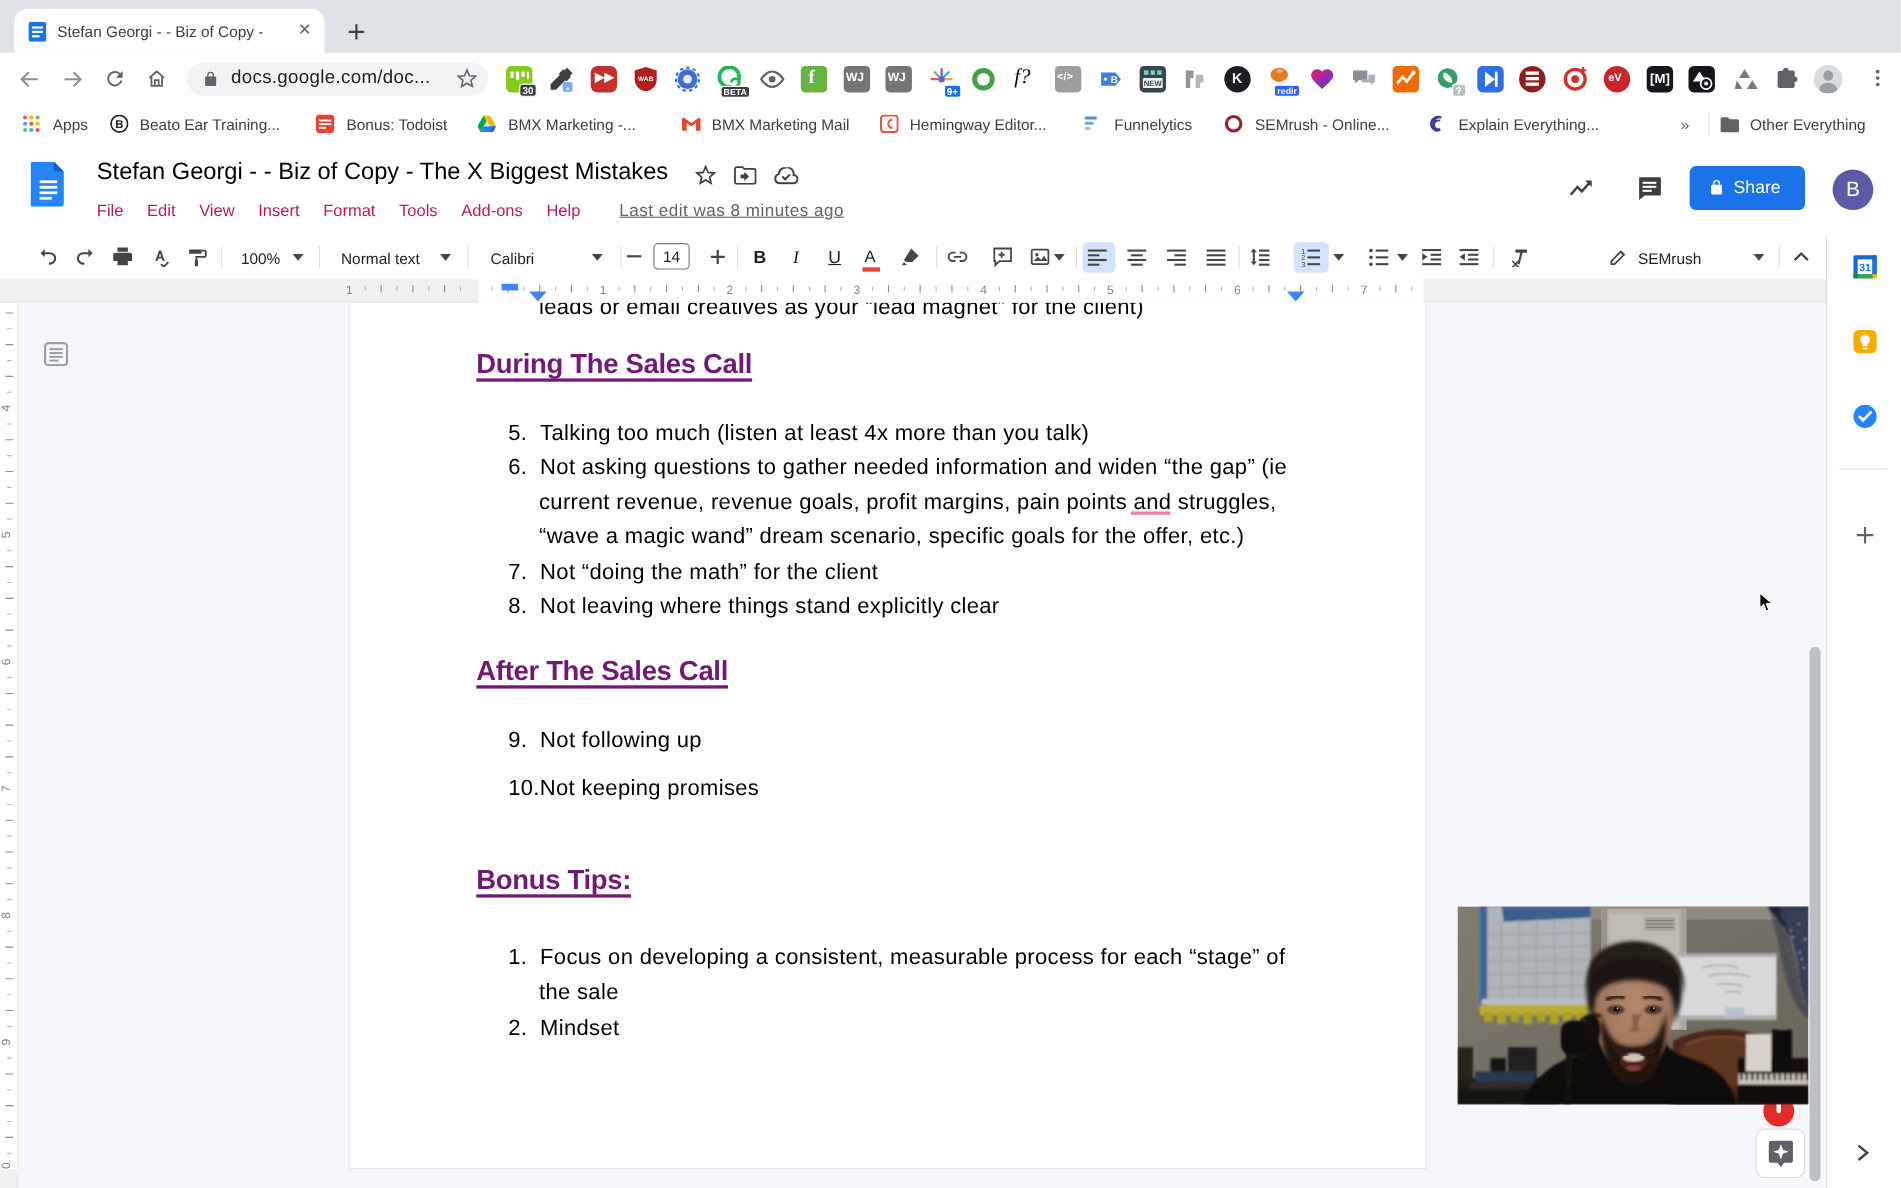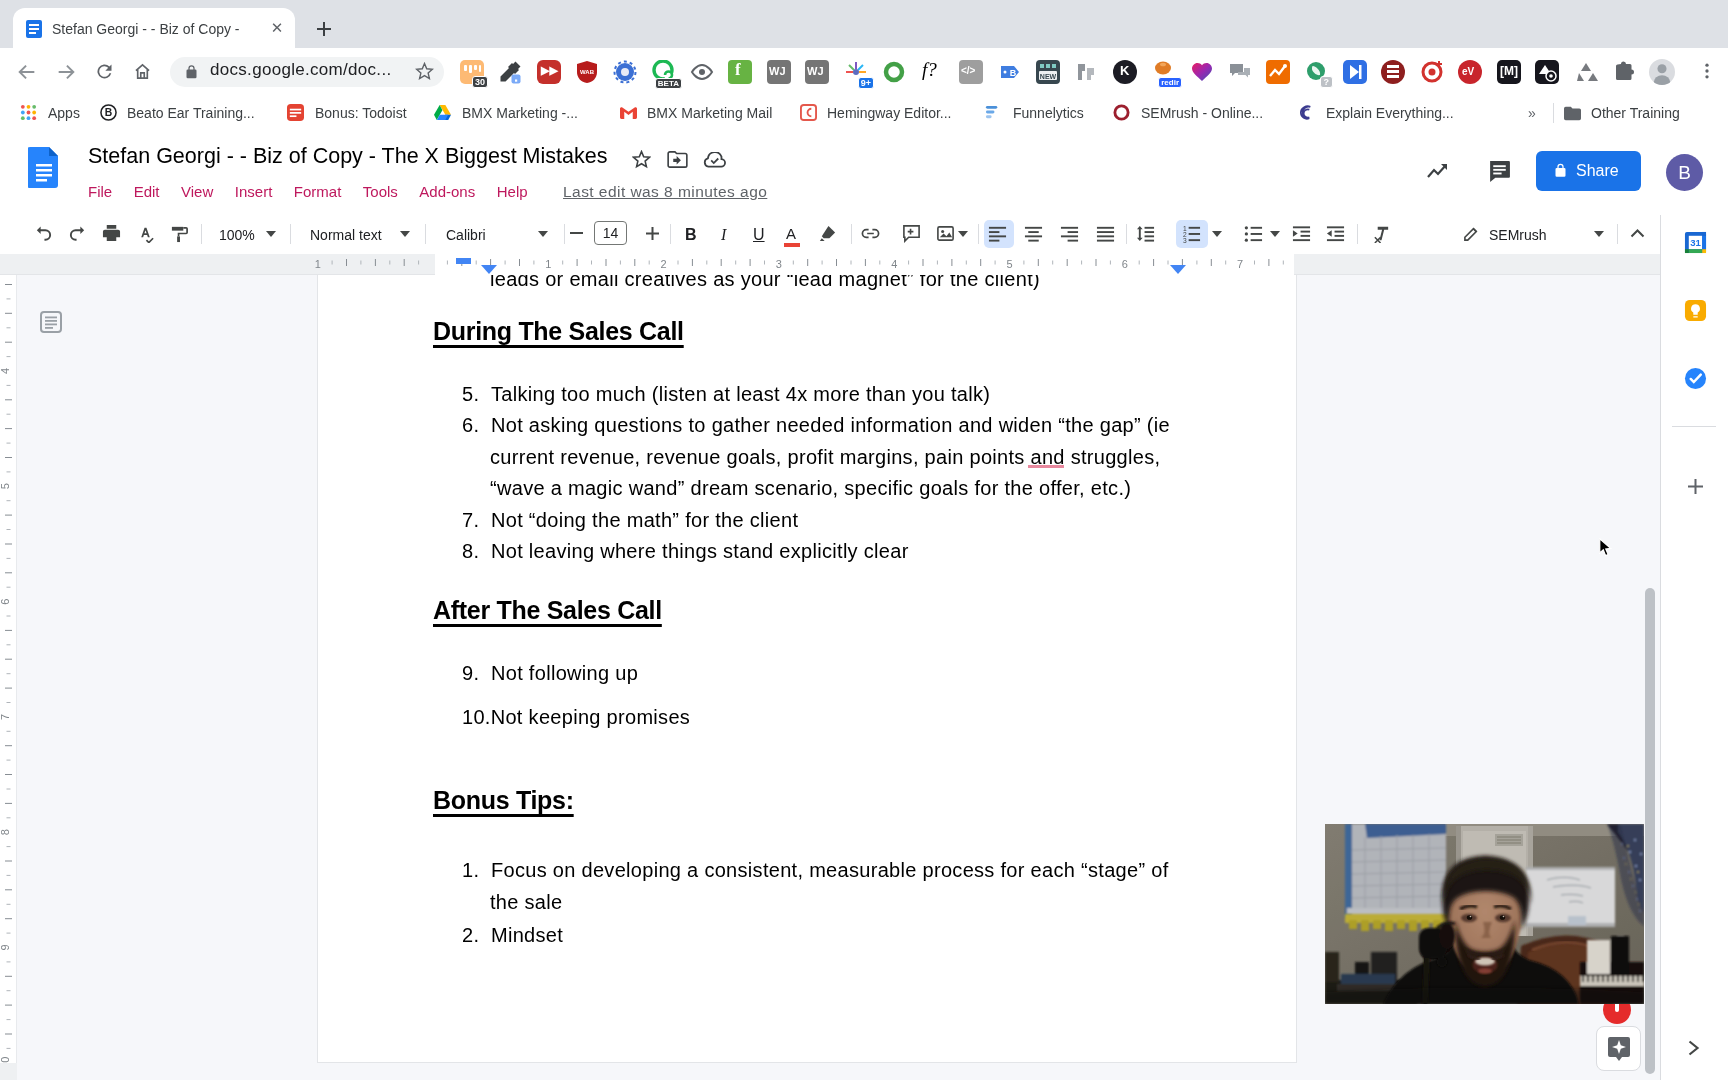--- a/index.html
+++ b/index.html
@@ -44,21 +44,21 @@
 
 #ruler { left:0; top:254px; width:1660px; height:21px; background:#eef0f2; border-bottom:1px solid #e3e5e8; z-index:10; }
 #rulerwhite { left:435px; top:254px; width:859px; height:21px; background:#fff; z-index:10; }
 
 #canvas { left:0; top:275px; width:1660px; height:805px; background:#f6f7fa; }
 #vruler { left:0; top:275px; width:17px; height:805px; background:#fff; border-right:1px solid #e8eaed; }
 #page { left:317px; top:275px; width:980px; height:788px; background:#fff; border:1px solid #e3e5e8; border-top:none; }
 #outlineico { left:40px; top:311px; width:22px; height:22px; }
 
 .doc { position:absolute; color:#000; font-size:20px; letter-spacing:0.3px; white-space:nowrap; }
-.dochead { position:absolute; color:#000000; font-weight:bold; font-size:25px; letter-spacing:-0.3px; text-decoration:underline; text-underline-offset:5px; text-decoration-thickness:2.5px; text-decoration-skip-ink:none; white-space:nowrap; }
+.dochead { position:absolute; color:#701a75; font-weight:bold; font-size:25px; letter-spacing:-0.3px; text-decoration:underline; text-underline-offset:5px; text-decoration-thickness:2.5px; text-decoration-skip-ink:none; white-space:nowrap; }
 
 #sidepanel { left:1660px; top:215px; width:68px; height:865px; background:#fff; border-left:1px solid #dadce0; }
 
 #scrollthumb { left:1645px; top:588px; width:10px; height:486px; background:#bdc1c6; border-radius:5px; }
 
 #webcam { left:1325px; top:824px; width:319px; height:180px; overflow:hidden; }
 
 #explorebtn { left:1596px; top:1026px; width:45px; height:45px; background:#fff; border:1px solid #dadce0; border-radius:8px; }
 </style>
 </head>
@@ -93,21 +93,21 @@
   </svg>
 <div class="abs" id="omni"></div>
 <svg class="abs" style="left:184px;top:64px;width:15px;height:16px" viewBox="0 0 24 24">
     <path d="M18 8h-1V6a5 5 0 0 0-10 0v2H6a2 2 0 0 0-2 2v10a2 2 0 0 0 2 2h12a2 2 0 0 0 2-2V10a2 2 0 0 0-2-2zm-9-2a3 3 0 0 1 6 0v2H9V6z" fill="#5f6368"></path>
   </svg>
 <div class="abs" id="urltxt">docs.google.com/doc...</div>
 <svg class="abs" style="left:415px;top:62px;width:19px;height:19px" viewBox="0 0 24 24">
     <path d="M12 17.3l6.2 3.7-1.6-7L22 9.2l-7.2-.6L12 2 9.2 8.6 2 9.2l5.4 4.8-1.6 7z" fill="none" stroke="#5f6368" stroke-width="1.8"></path>
   </svg>
 
-<div class="abs ext" style="left:460px;background:#fdba74;border-radius:5px">
+<div class="abs ext" style="left:460px;background:#84cc16;border-radius:5px">
     <svg viewBox="0 0 24 24">
       <g fill="#fff">
         <rect x="4" y="5" width="3" height="6" rx="1"></rect>
         <rect x="9" y="5" width="3" height="8" rx="1"></rect>
         <rect x="14" y="5" width="3" height="5" rx="1"></rect>
         <rect x="19" y="5" width="2" height="7" rx="1"></rect>
       </g>
     </svg>
     <b class="badge">30</b>
   </div>
@@ -356,21 +356,21 @@
 <div class="abs bk" style="left:1141px">SEMrush - Online...</div>
 <svg class="abs bkic" style="left:1298px" viewBox="0 0 18 18">
     <path d="M13 3C9 1 3 4 3 9s5 8 9 6c-5 1-7-2-7-6s4-7 8-6z M12 6c-3-1-6 1-6 4s3 5 6 4" fill="none" stroke="#3b3b8f" stroke-width="1.8"></path>
   </svg>
 <div class="abs bk" style="left:1326px">Explain Everything...</div>
 <div class="abs bk" style="left:1528px;color:#5f6368">»</div>
 <div class="abs" style="left:1553px;top:103px;width:1px;height:20px;background:#dadce0"></div>
 <svg class="abs bkic" style="left:1564px;top:105px" viewBox="0 0 20 16">
     <path d="M0 2a2 2 0 0 1 2-2h6l2 2h8a2 2 0 0 1 2 2v10a2 2 0 0 1-2 2H2a2 2 0 0 1-2-2z" fill="#5f6368"></path>
   </svg>
-<div class="abs bk" style="left:1591px">Other Training</div>
+<div class="abs bk" style="left:1591px">Other Everything</div>
 
 <div class="abs" id="dochead"></div>
 <svg class="abs" style="left:28px;top:147px;width:32px;height:41px" viewBox="0 0 32 41">
     <path d="M2 0h19l9 9v29a3 3 0 0 1-3 3H2a3 3 0 0 1-3-3V3a3 3 0 0 1 3-3z" fill="#2684fc"></path>
     <path d="M21 0l9 9h-9z" fill="#0e62c9"></path>
     <rect x="8" y="17" width="16" height="2.5" fill="#fff"></rect>
     <rect x="8" y="22" width="16" height="2.5" fill="#fff"></rect>
     <rect x="8" y="27" width="16" height="2.5" fill="#fff"></rect>
     <rect x="8" y="32" width="11" height="2.5" fill="#fff"></rect>
   </svg>

